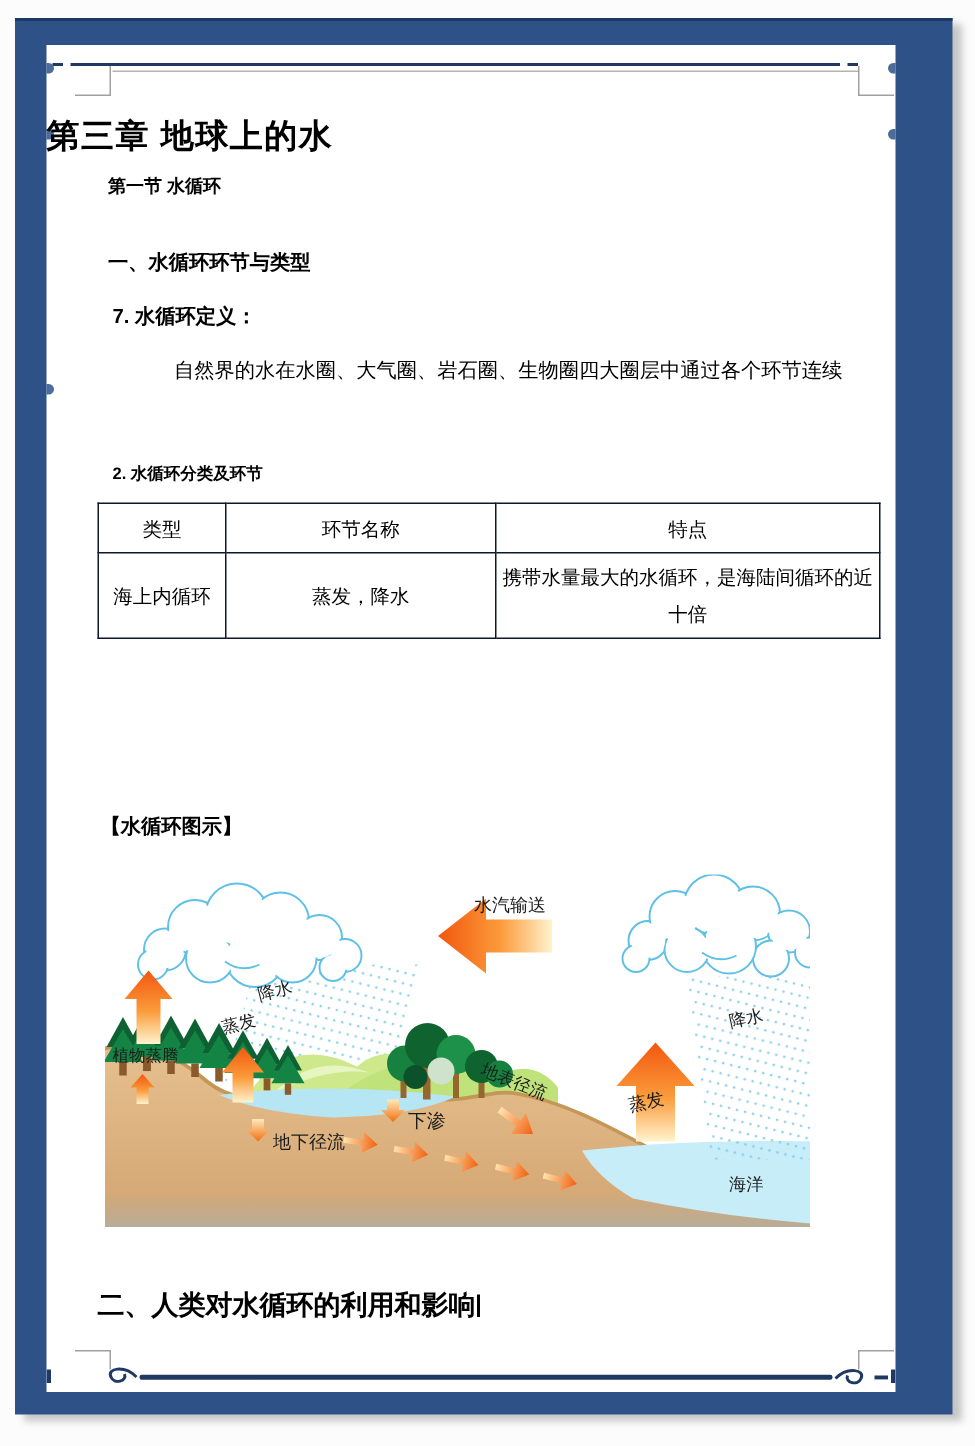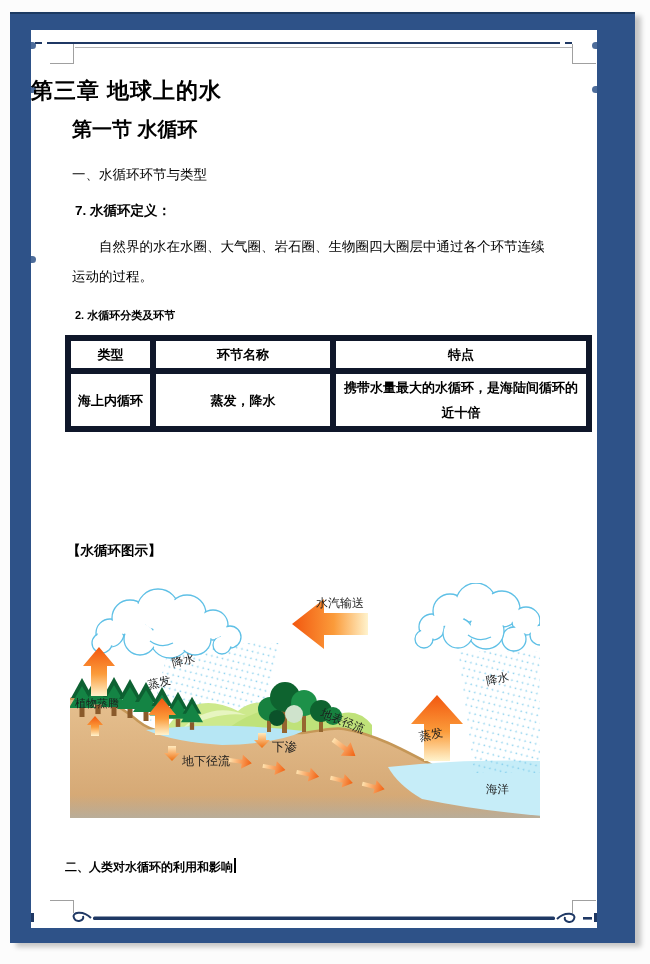--- a/index.html
+++ b/index.html
@@ -27,42 +27,42 @@
   .mark-tl{left:19px;top:14px;border-right:1px solid #a0a0a0;border-bottom:1px solid #a0a0a0;}
   .mark-tr{left:541px;top:14px;border-left:1px solid #a0a0a0;border-bottom:1px solid #a0a0a0;}
   .mark-bl{left:19px;top:870px;height:13px;border-right:1px solid #a0a0a0;border-top:1px solid #a0a0a0;}
   .mark-br{left:541px;top:870px;height:13px;border-left:1px solid #a0a0a0;border-top:1px solid #a0a0a0;}
   .edge-dot{left:0;width:5px;height:7px;background:#2e5288;border-radius:0 4px 4px 0;opacity:.85;}
   .edge-dot-r{right:0;left:auto;border-radius:4px 0 0 4px;}
   .doc-title{
     left:0;top:34px;width:100%;
     font-size:22px;font-weight:bold;letter-spacing:1px;line-height:30px;margin-top:12px;
   }
-  .section-title{left:41px;top:86px;font-size:20px;font-weight:bold;}
-  .h-level1{left:41px;top:136px;font-size:13.5px;font-weight:normal;}
+  .section-title{left:41px;top:86px;font-size:12px;font-weight:bold;}
+  .h-level1{left:41px;top:136px;font-size:13.5px;font-weight:bold;}
   .h-sub{left:44px;top:172px;font-size:13.5px;font-weight:bold;}
-  .para{left:41px;top:202px;width:515px;font-size:13.5px;line-height:30px;}
+  .para{left:58px;top:202px;width:515px;font-size:13.5px;line-height:30px;}
   .para .indent{text-indent:2em;}
   .h-sub2{left:44px;top:278px;font-size:11px;font-weight:bold;}
   table.cycle{
     left:34px;top:305px;position:absolute;border-collapse:collapse;table-layout:fixed;
     width:521px;font-size:13px;
   }
   table.cycle th,table.cycle td{
-    border:6px solid #0f172a;font-weight:bold;text-align:center;vertical-align:middle;
+    border:1px solid #0f172a;font-weight:normal;text-align:center;vertical-align:middle;
     padding:1px 4px;line-height:25px;box-sizing:border-box;
   }
   table.cycle col.c1{width:85px;} table.cycle col.c2{width:180px;} table.cycle col.c3{width:256px;}
   tr.hrow{height:33px;} tr.r1{height:57px;} tr.r2{height:73px;} tr.r3{height:37px;}
   td.tcol{text-align:left;padding-left:3px;}
   td.tall-lines{line-height:34px;}
   .fig-caption{left:36px;top:512px;font-size:13.5px;font-weight:bold;text-align:right;}
   .diagram{left:39px;top:553px;width:470px;height:235px;}
   .diagram text{font-family:"Liberation Sans",sans-serif;fill:#1c1c1c;}
-  .h-level2{left:34px;top:828px;font-size:12px;font-weight:bold;}
+  .h-level2{left:34px;top:828px;font-size:18px;font-weight:bold;}
   .caret{display:inline-block;width:2px;height:15px;background:#000;vertical-align:-2px;margin-left:1px;}
   .page-num{left:0;top:862px;width:100%;text-align:center;font-size:10px;color:#7f7f7f;}
   .footer-rule{left:0;top:876px;}
 </style>
 </head>
 <body>
 
 <div class="frame"></div>
 
 <div class="page">
@@ -83,21 +83,20 @@
   <div class="abs edge-dot edge-dot-r" style="top:12px"></div>
   <div class="abs edge-dot edge-dot-r" style="top:56px"></div>
 
   <div class="abs doc-title">第三章 地球上的水</div>
   <div class="abs section-title">第一节 水循环</div>
   <div class="abs h-level1">一、水循环环节与类型</div>
   <div class="abs h-sub">7. 水循环定义：</div>
 
   <div class="abs para">
     <div class="indent">自然界的水在水圈、大气圈、岩石圈、生物圈四大圈层中通过各个环节连续</div>
-    <div>运动的过程。</div>
   </div>
 
   <div class="abs h-sub2">2. 水循环分类及环节</div>
 
   <table class="cycle">
     <colgroup>
         <col class="c1">
         <col class="c2">
         <col class="c3">
       </colgroup>

